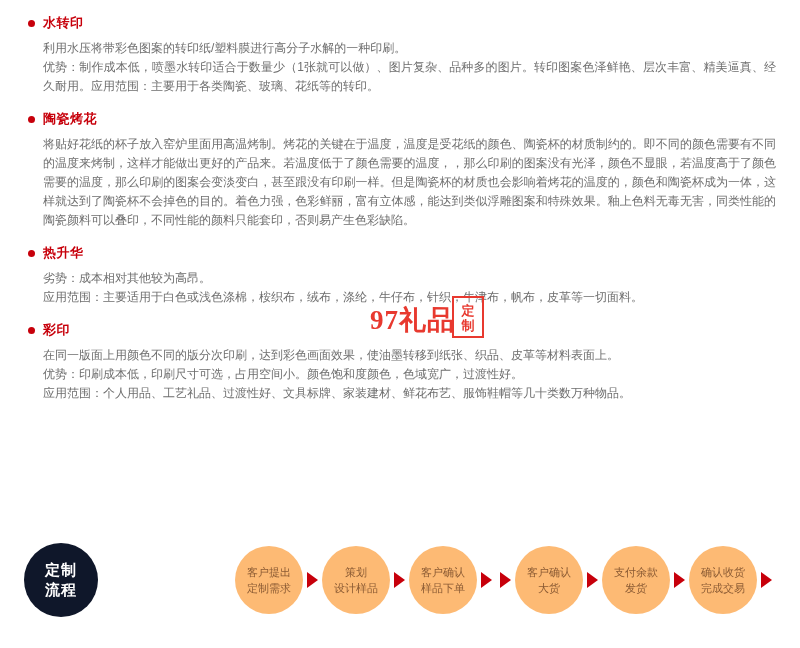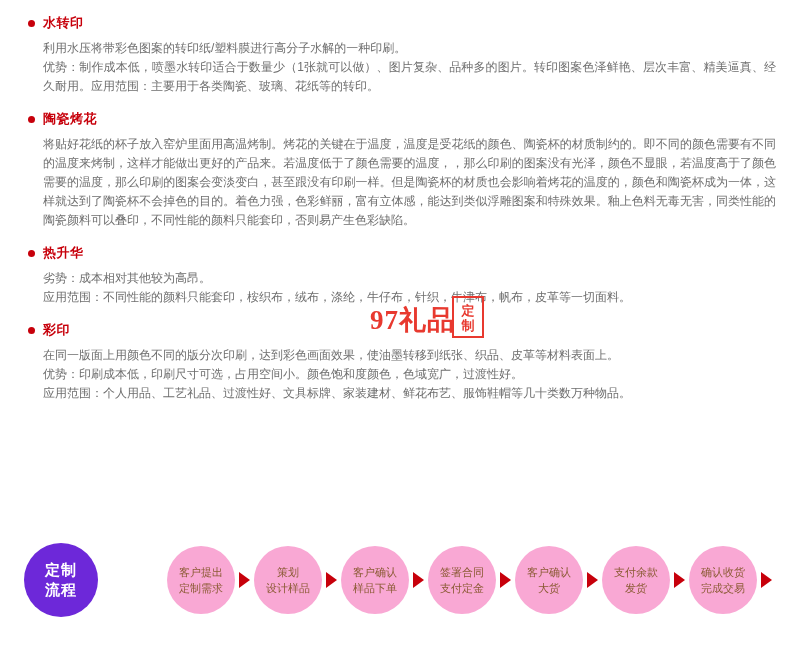--- a/index.html
+++ b/index.html
@@ -97,37 +97,37 @@
     top: 535px;
     width: 752px;
     height: 90px;
     display: flex;
     align-items: center;
   }
   .flow-start {
     width: 74px;
     height: 74px;
     border-radius: 50%;
-    background: #6d28d9;
+    background: #0f172a;
     color: #ffffff;
     font-size: 15px;
     font-weight: bold;
     line-height: 20px;
     display: flex;
     flex-direction: column;
     align-items: center;
     justify-content: center;
     flex: 0 0 auto;
     letter-spacing: 1px;
   }
   .flow-node {
     width: 68px;
     height: 68px;
     border-radius: 50%;
-    background: #f9a8d4;
+    background: #fdba74;
     color: #8a5a33;
     font-size: 11px;
     line-height: 16px;
     display: flex;
     flex-direction: column;
     align-items: center;
     justify-content: center;
     flex: 0 0 auto;
     text-align: right;
   }
@@ -170,21 +170,21 @@
     </div>
   </div>
 
   <div class="section">
     <div class="sec-head">
       <span class="bullet"></span>
       <span class="sec-title">热升华</span>
     </div>
     <div class="sec-body">
       <p>劣势：成本相对其他较为高昂。</p>
-      <p>应用范围：不同性能的颜料只能套印，桉织布，绒布，涤纶，牛仔布，针织，牛津布，帆布，皮革等一切面料。</p>
+      <p>应用范围：主要适用于白色或浅色涤棉，桉织布，绒布，涤纶，牛仔布，针织，牛津布，帆布，皮革等一切面料。</p>
     </div>
   </div>
 
   <div class="section">
     <div class="sec-head">
       <span class="bullet"></span>
       <span class="sec-title">彩印</span>
     </div>
     <div class="sec-body">
       <p>在同一版面上用颜色不同的版分次印刷，达到彩色画面效果，使油墨转移到纸张、织品、皮革等材料表面上。</p>
@@ -215,24 +215,20 @@
     <div class="flow-node">
       <span>策划</span>
       <span>设计样品</span>
     </div>
     <div class="arrow"></div>
     <div class="flow-node">
       <span>客户确认</span>
       <span>样品下单</span>
     </div>
     <div class="arrow"></div>
-    <div class="flow-node">
-      <span>签署合同</span>
-      <span>支付定金</span>
-    </div>
     <div class="arrow"></div>
     <div class="flow-node">
       <span>客户确认</span>
       <span>大货</span>
     </div>
     <div class="arrow"></div>
     <div class="flow-node">
       <span>支付余款</span>
       <span>发货</span>
     </div>

